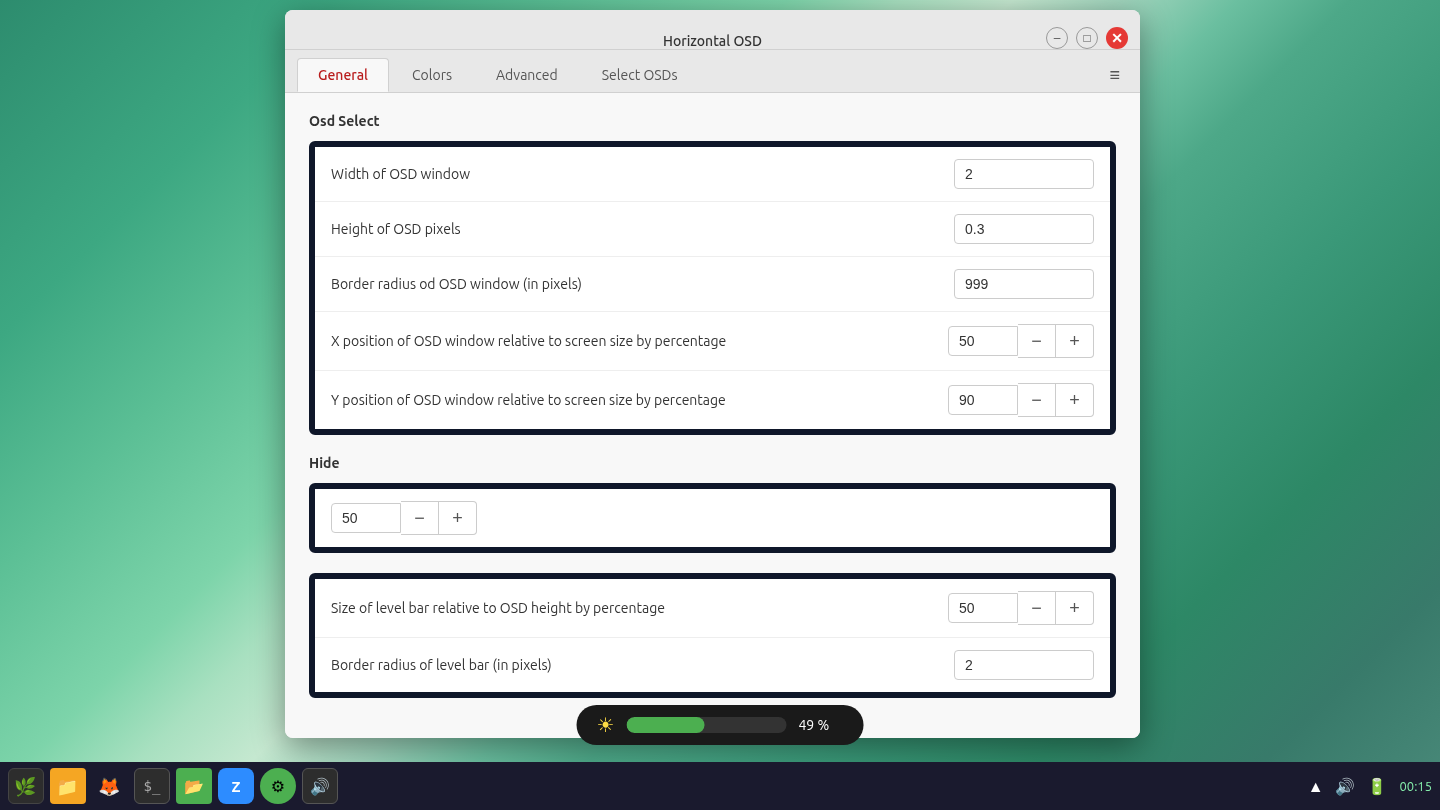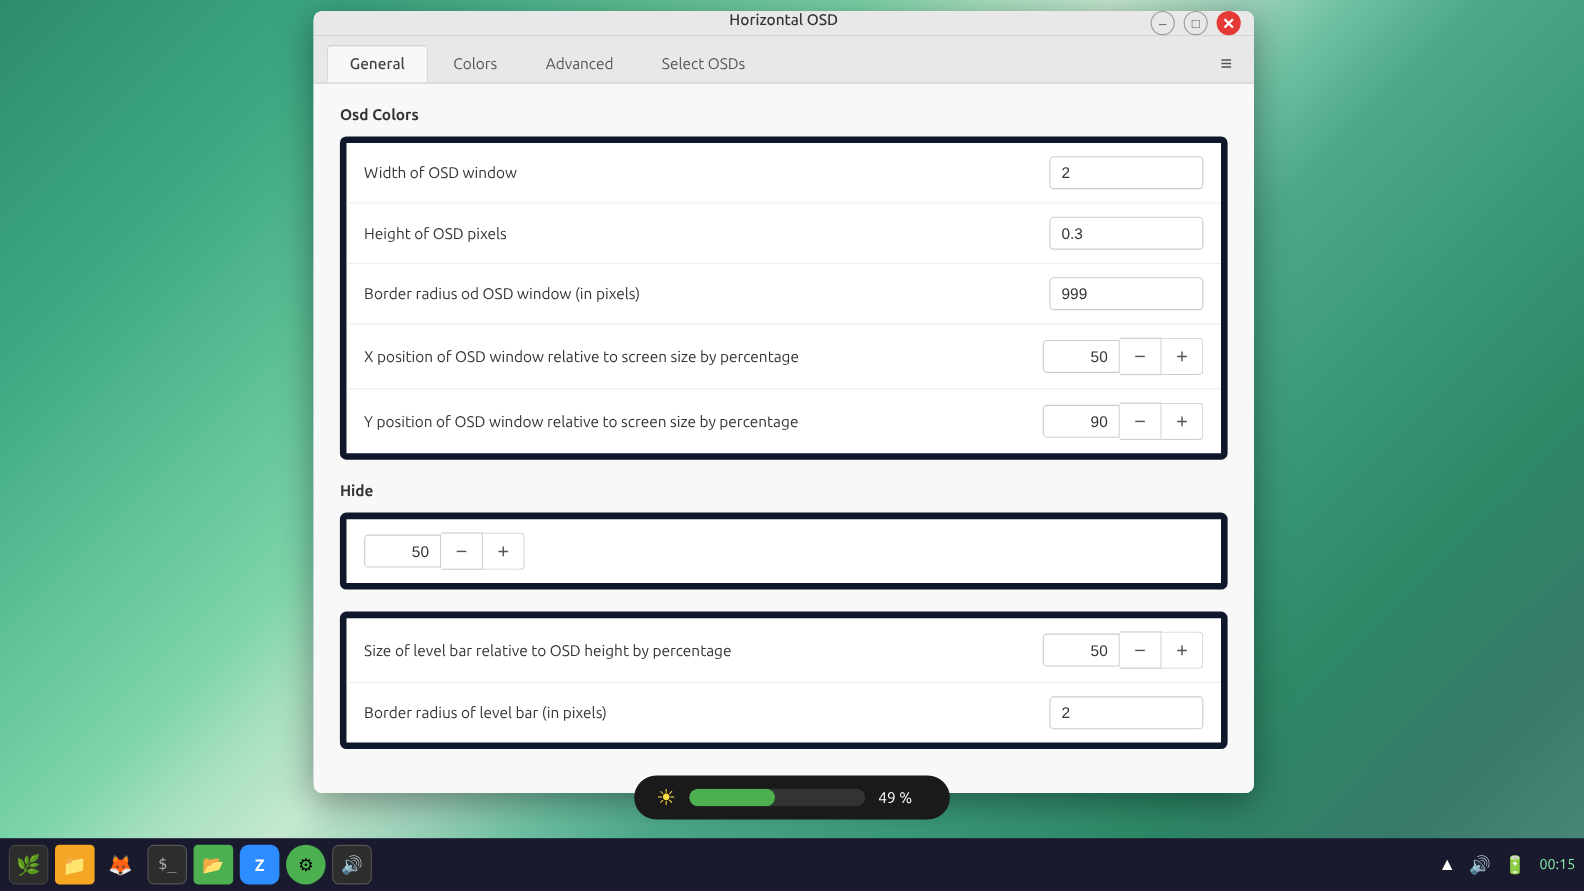--- a/index.html
+++ b/index.html
@@ -126,23 +126,23 @@
       left: 285px;
       width: 855px;
       background: #f0f0f0;
       border-radius: 8px;
       box-shadow: 0 8px 32px rgba(0,0,0,0.4);
       overflow: hidden;
     }
 
     .window-titlebar {
       background: #e8e8e8;
-      height: 23px;
-      display: flex;
-      align-items: flex-start;
+      height: 40px;
+      display: flex;
+      align-items: flex-end;
       padding: 0 12px;
       border-bottom: 1px solid #d0d0d0;
       position: relative;
     }
 
     .window-title {
       position: absolute;
       left: 50%;
       transform: translateX(-50%);
       font-size: 14px;
@@ -190,21 +190,21 @@
       color: #555;
       border: 1px solid transparent;
       border-radius: 4px 4px 0 0;
       background: transparent;
       margin-right: 2px;
     }
 
     .tab.active {
       background: #f8f8f8;
       border-color: #d0d0d0 #d0d0d0 transparent;
-      color: #404040;
+      color: #b91c1c;
       font-weight: 500;
     }
 
     .menu-btn {
       margin-left: auto;
       background: none;
       border: none;
       cursor: pointer;
       font-size: 18px;
       color: #555;
@@ -269,21 +269,21 @@
     }
 
     .stepper-input {
       width: 70px;
       padding: 6px 10px;
       border: 1px solid #ccc;
       border-radius: 4px 0 0 4px;
       font-size: 14px;
       color: #333;
       background: white;
-      text-align: right;
+      text-align: left;
     }
 
     .stepper-btn {
       width: 38px;
       height: 34px;
       border: 1px solid #ccc;
       background: white;
       cursor: pointer;
       font-size: 18px;
       display: flex;
@@ -329,21 +329,21 @@
         <span>Advanced</span>
       </div>
       <div class="tab">
         <span>Select OSDs</span>
       </div>
       <button class="menu-btn">≡</button>
     </div>
 
     <div class="window-content">
 
-      <div class="section-title">Osd Colors</div>
+      <div class="section-title">Osd Select</div>
       <div class="settings-card">
 
         <div class="settings-row">
           <span class="settings-label">Width of OSD window</span>
           <input class="settings-input" type="text" value="2" style="">
         </div>
 
         <div class="settings-row">
           <span class="settings-label">Height of OSD pixels</span>
           <input class="settings-input" type="text" value="0.3" style="">

